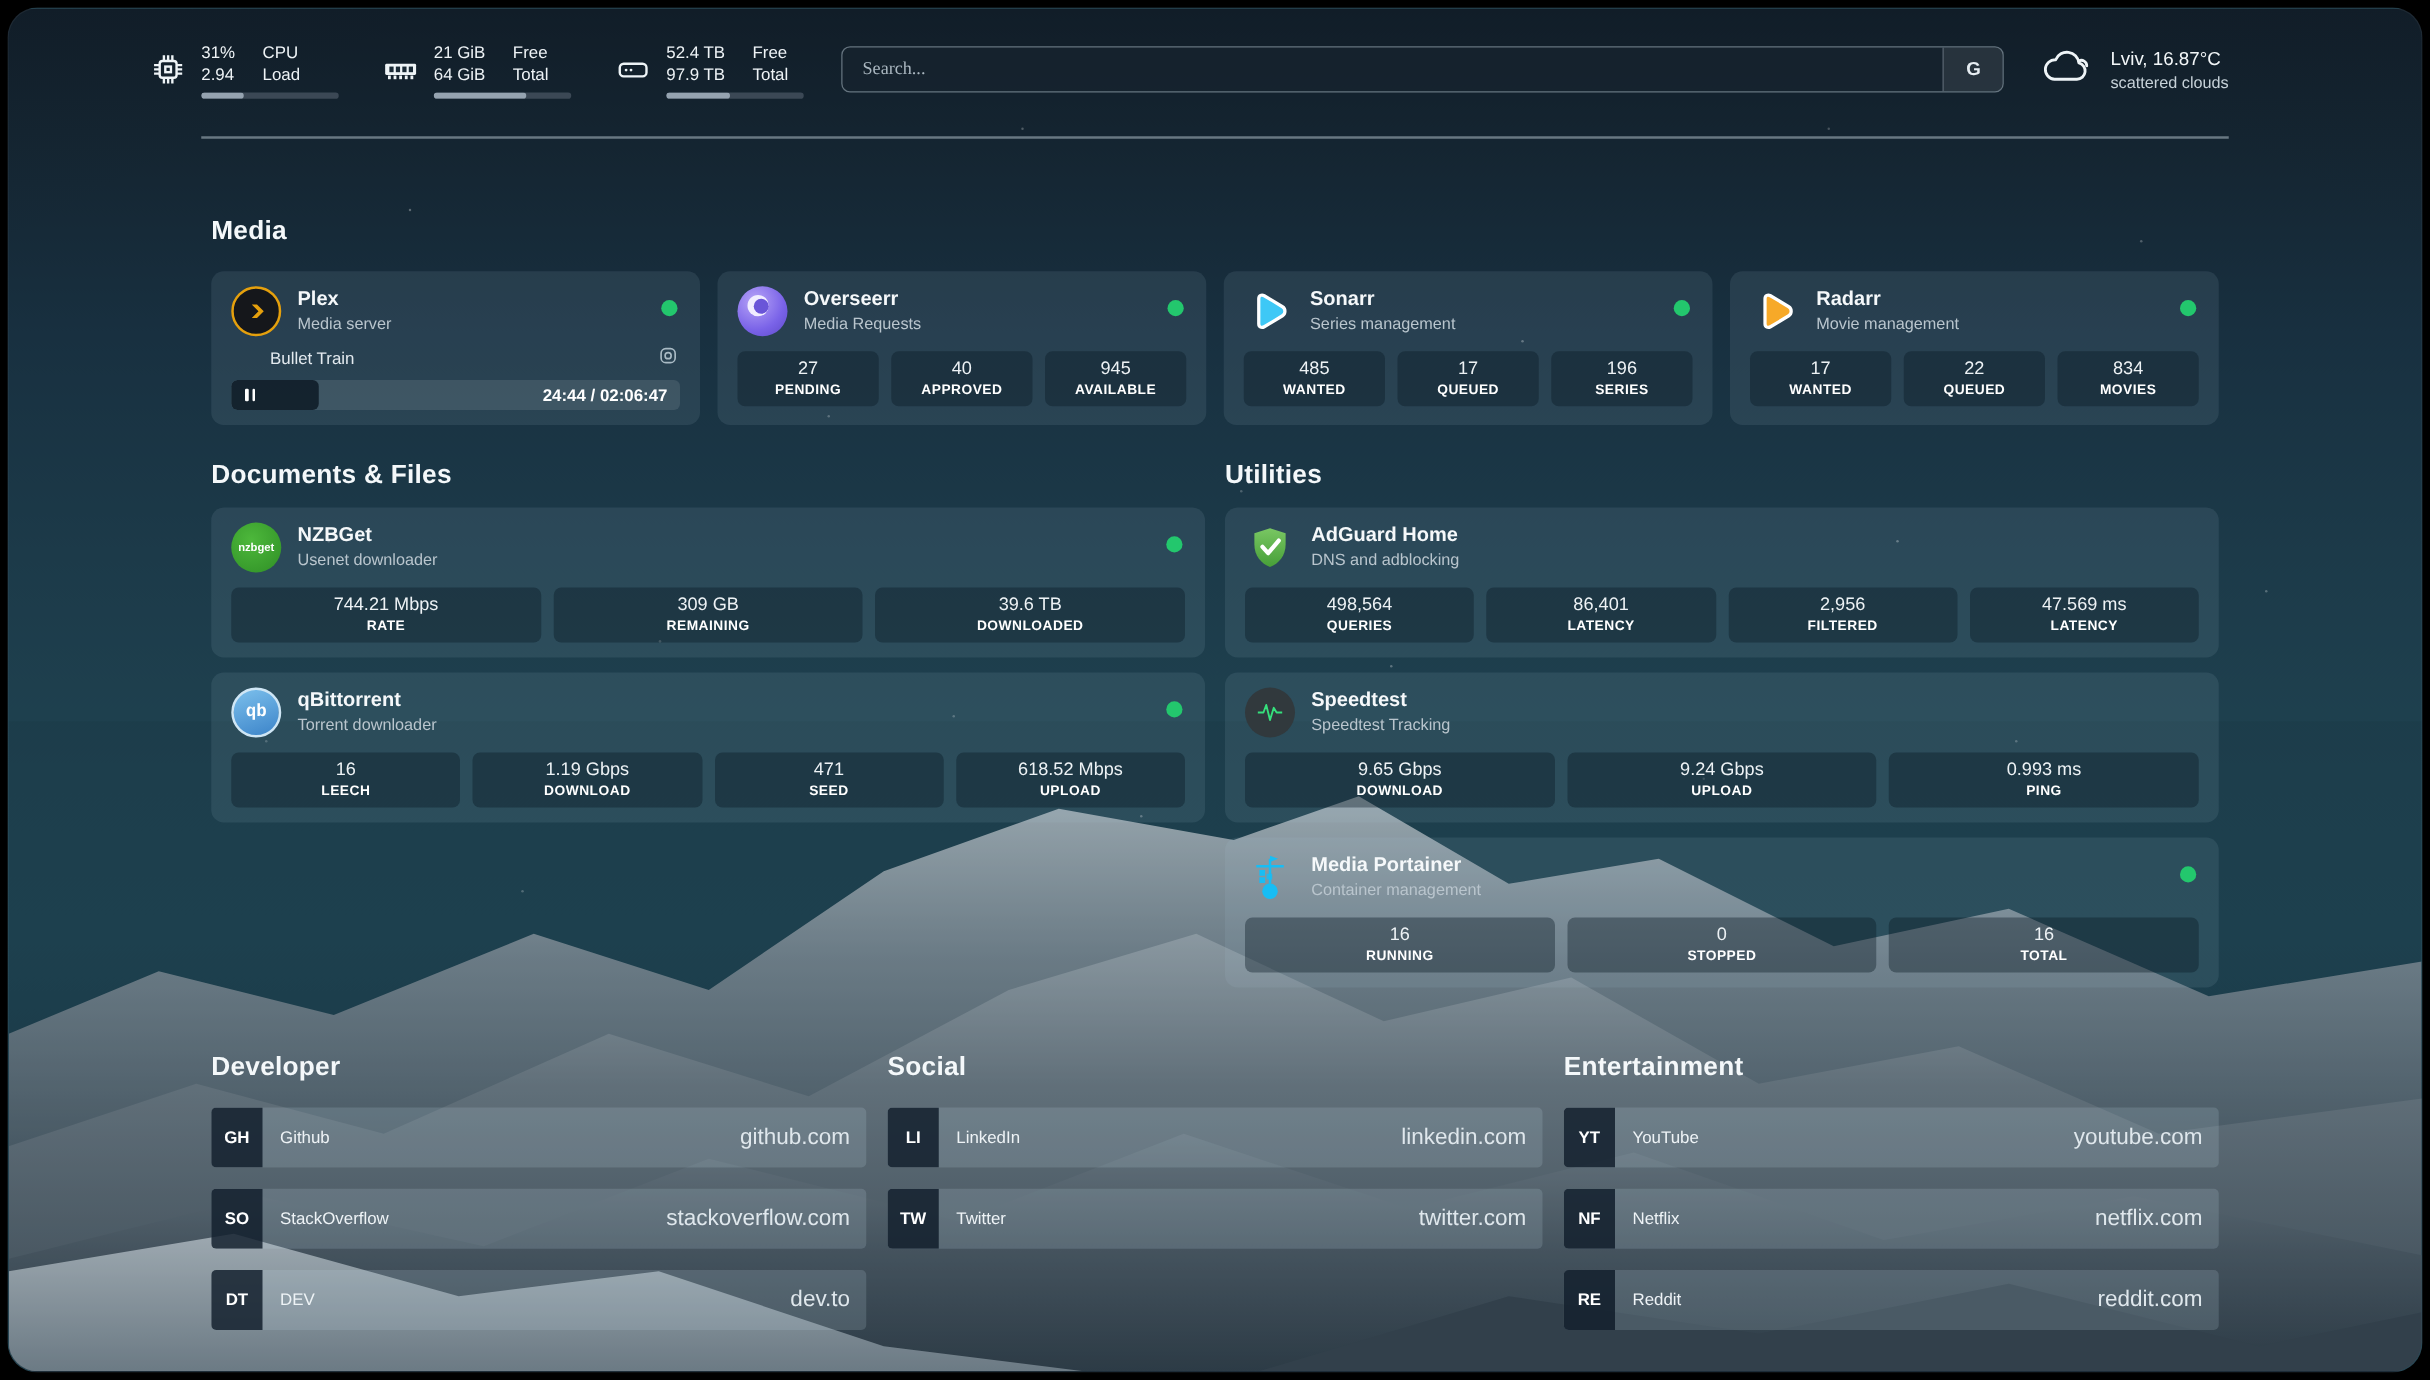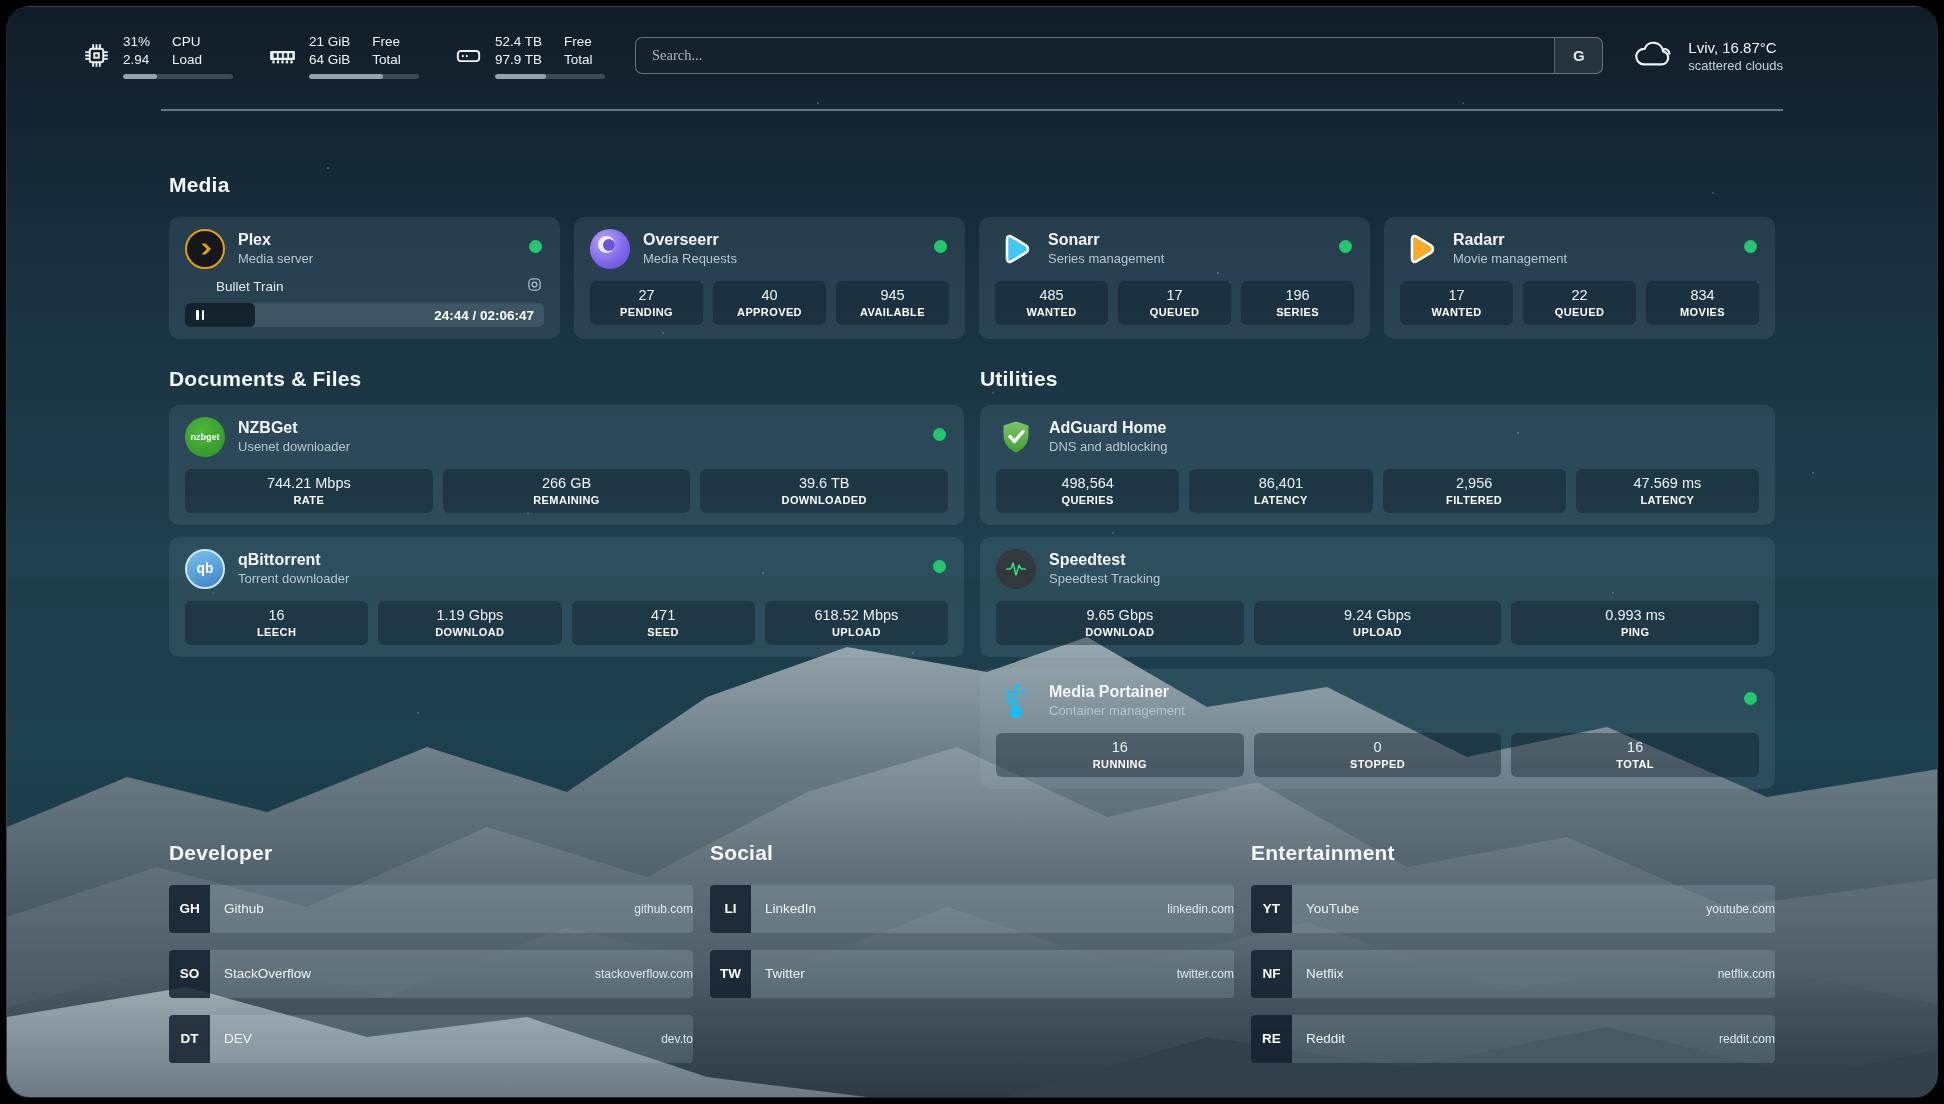--- a/index.html
+++ b/index.html
@@ -11,21 +11,21 @@
   
   .mountains { position:absolute; left:0; right:0; bottom:0; height:520px; z-index:1; }
   .specks { position:absolute; top:0; left:0; width:2px; height:2px; border-radius:50%; background:rgba(255,255,255,.35); z-index:1;
     box-shadow: 320px 160px rgba(255,255,255,.30), 810px 95px rgba(255,255,255,.25), 1210px 265px rgba(255,255,255,.30),
       520px 505px rgba(255,255,255,.28), 1510px 425px rgba(255,255,255,.30), 905px 645px rgba(255,255,255,.35),
       410px 705px rgba(255,255,255,.30), 1705px 185px rgba(255,255,255,.25), 1105px 525px rgba(255,255,255,.28),
       655px 325px rgba(255,255,255,.25), 1355px 615px rgba(255,255,255,.30), 255px 425px rgba(255,255,255,.25),
       1455px 95px rgba(255,255,255,.22), 985px 385px rgba(255,255,255,.22), 1605px 585px rgba(255,255,255,.30),
       205px 585px rgba(255,255,255,.26), 755px 565px rgba(255,255,255,.24), 1805px 465px rgba(255,255,255,.26); }
   
-  .topbar { position:relative; z-index:3; display:flex; align-items:center; padding:26px 154px 0 76px; }
+  .topbar { position:relative; z-index:3; display:flex; align-items:center; padding:26px 154px 0 114px; }
   .sys-stats { display:flex; gap:36px; align-items:center; }
   .sys-stat { display:flex; gap:13px; align-items:center; }
   .sys-icon { display:flex; align-items:center; color:#eef4f7; }
   .sys-body { width:110px; }
   .sys-rows { display:flex; gap:22px; }
   .sys-col div { font-size:13.5px; line-height:1.32; color:#eef3f6; white-space:nowrap; }
   .sys-bar { margin-top:5px; height:5px; border-radius:3px; background:#3b4855; overflow:hidden; }
   .sys-fill { height:100%; border-radius:3px; background:#95a3b0; }
   .search-wrap { flex:1; margin:0 30px; display:flex; height:37px; border:1px solid rgba(200,216,226,0.45); border-radius:7px; background:rgba(24,36,48,0.55); overflow:hidden; }
   .search-wrap input { flex:1; background:transparent; border:none; outline:none; padding:0 16px; font-size:14.5px; color:#e6edf2; font-family:Liberation Serif, serif; }
@@ -78,21 +78,21 @@
   .qb-ic span { font-size:14px; font-weight:700; color:#fff;font-family:Liberation Mono, monospace; }
   .fb-outer { width:40px; height:40px; border-radius:9px; background:rgba(125,148,165,0.30); display:flex; align-items:center; justify-content:center; }
   .fb-inner { width:29px; height:29px; border-radius:50%; background:#2196f3; border:2px solid #e9f1f7; display:flex; align-items:center; justify-content:center; }
   .speedtest-ic { background:#31393d; }
   
   .links-grid { display:grid; grid-template-columns:1fr 1fr 1fr; gap:17px; margin-top:52px; }
   .link-rows { margin-top:20px; display:flex; flex-direction:column; gap:17px; }
   .link-row { display:flex; height:48px; border-radius:4px; overflow:hidden; background:rgba(196,220,230,0.17); cursor:pointer; }
   .link-abbr { width:41px; background:rgba(11,24,37,0.80); display:flex; align-items:center; justify-content:center; font-size:13.5px; font-weight:600; color:#fff; }
   .link-name { flex:1; display:flex; align-items:center; padding-left:14px; font-size:13.5px; color:#eef3f6; }
-  .link-url { display:flex; align-items:center; padding-right:0; font-size:12px; color:#dfe7ec; }
+  .link-url { display:flex; align-items:center; padding-right:13px; font-size:18px; color:#dfe7ec; }
 </style>
 </head>
 <body>
 
 <div class="screen">
   <div class="specks"></div>
 
   <svg class="mountains" viewBox="0 0 1944 520" preserveAspectRatio="none">
     <defs>
       <linearGradient id="g1" x1="0" y1="0" x2="0" y2="1">
@@ -369,21 +369,21 @@
               <div class="app-name">NZBGet</div>
               <div class="app-desc">Usenet downloader</div>
             </div>
           </div>
           <div class="stat-row">
             <div class="stat-box">
                 <div class="sb-val">744.21 Mbps</div>
                 <div class="sb-lbl">RATE</div>
               </div>
             <div class="stat-box">
-                <div class="sb-val">266 GB</div>
+                <div class="sb-val">309 GB</div>
                 <div class="sb-lbl">REMAINING</div>
               </div>
             <div class="stat-box">
                 <div class="sb-val">39.6 TB</div>
                 <div class="sb-lbl">DOWNLOADED</div>
               </div>
           </div>
         </div>
 
         <div class="card">

